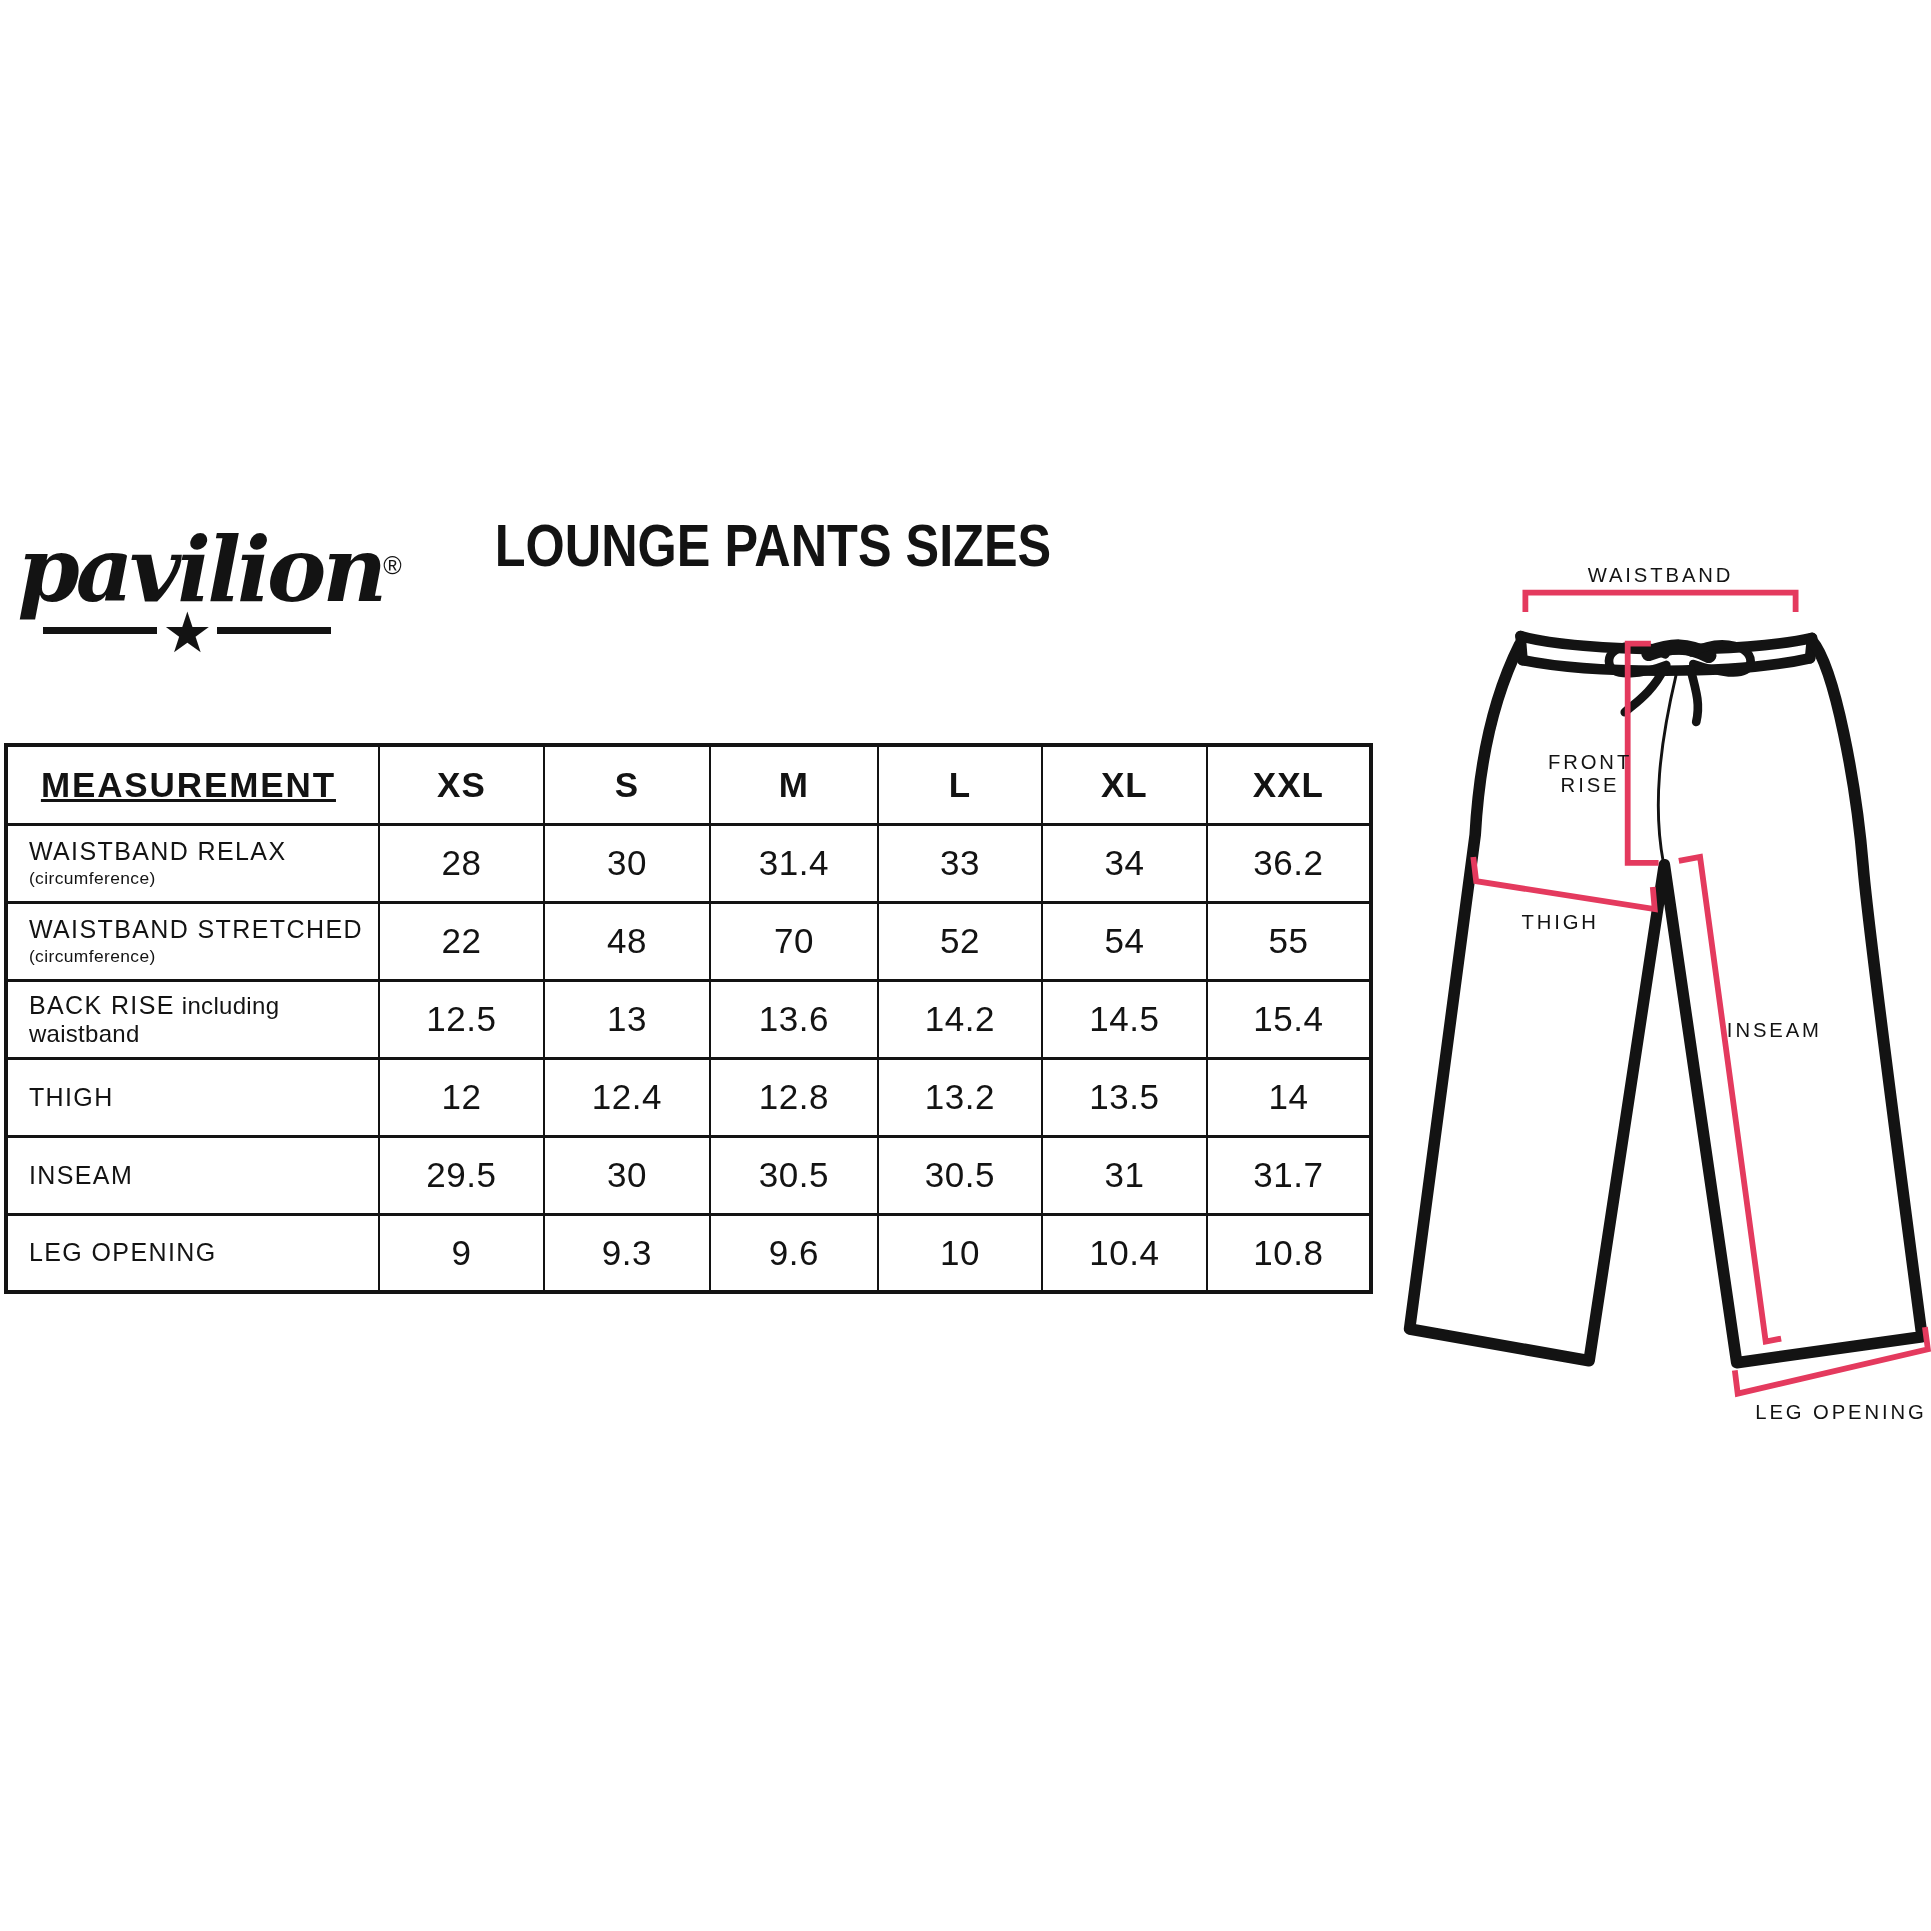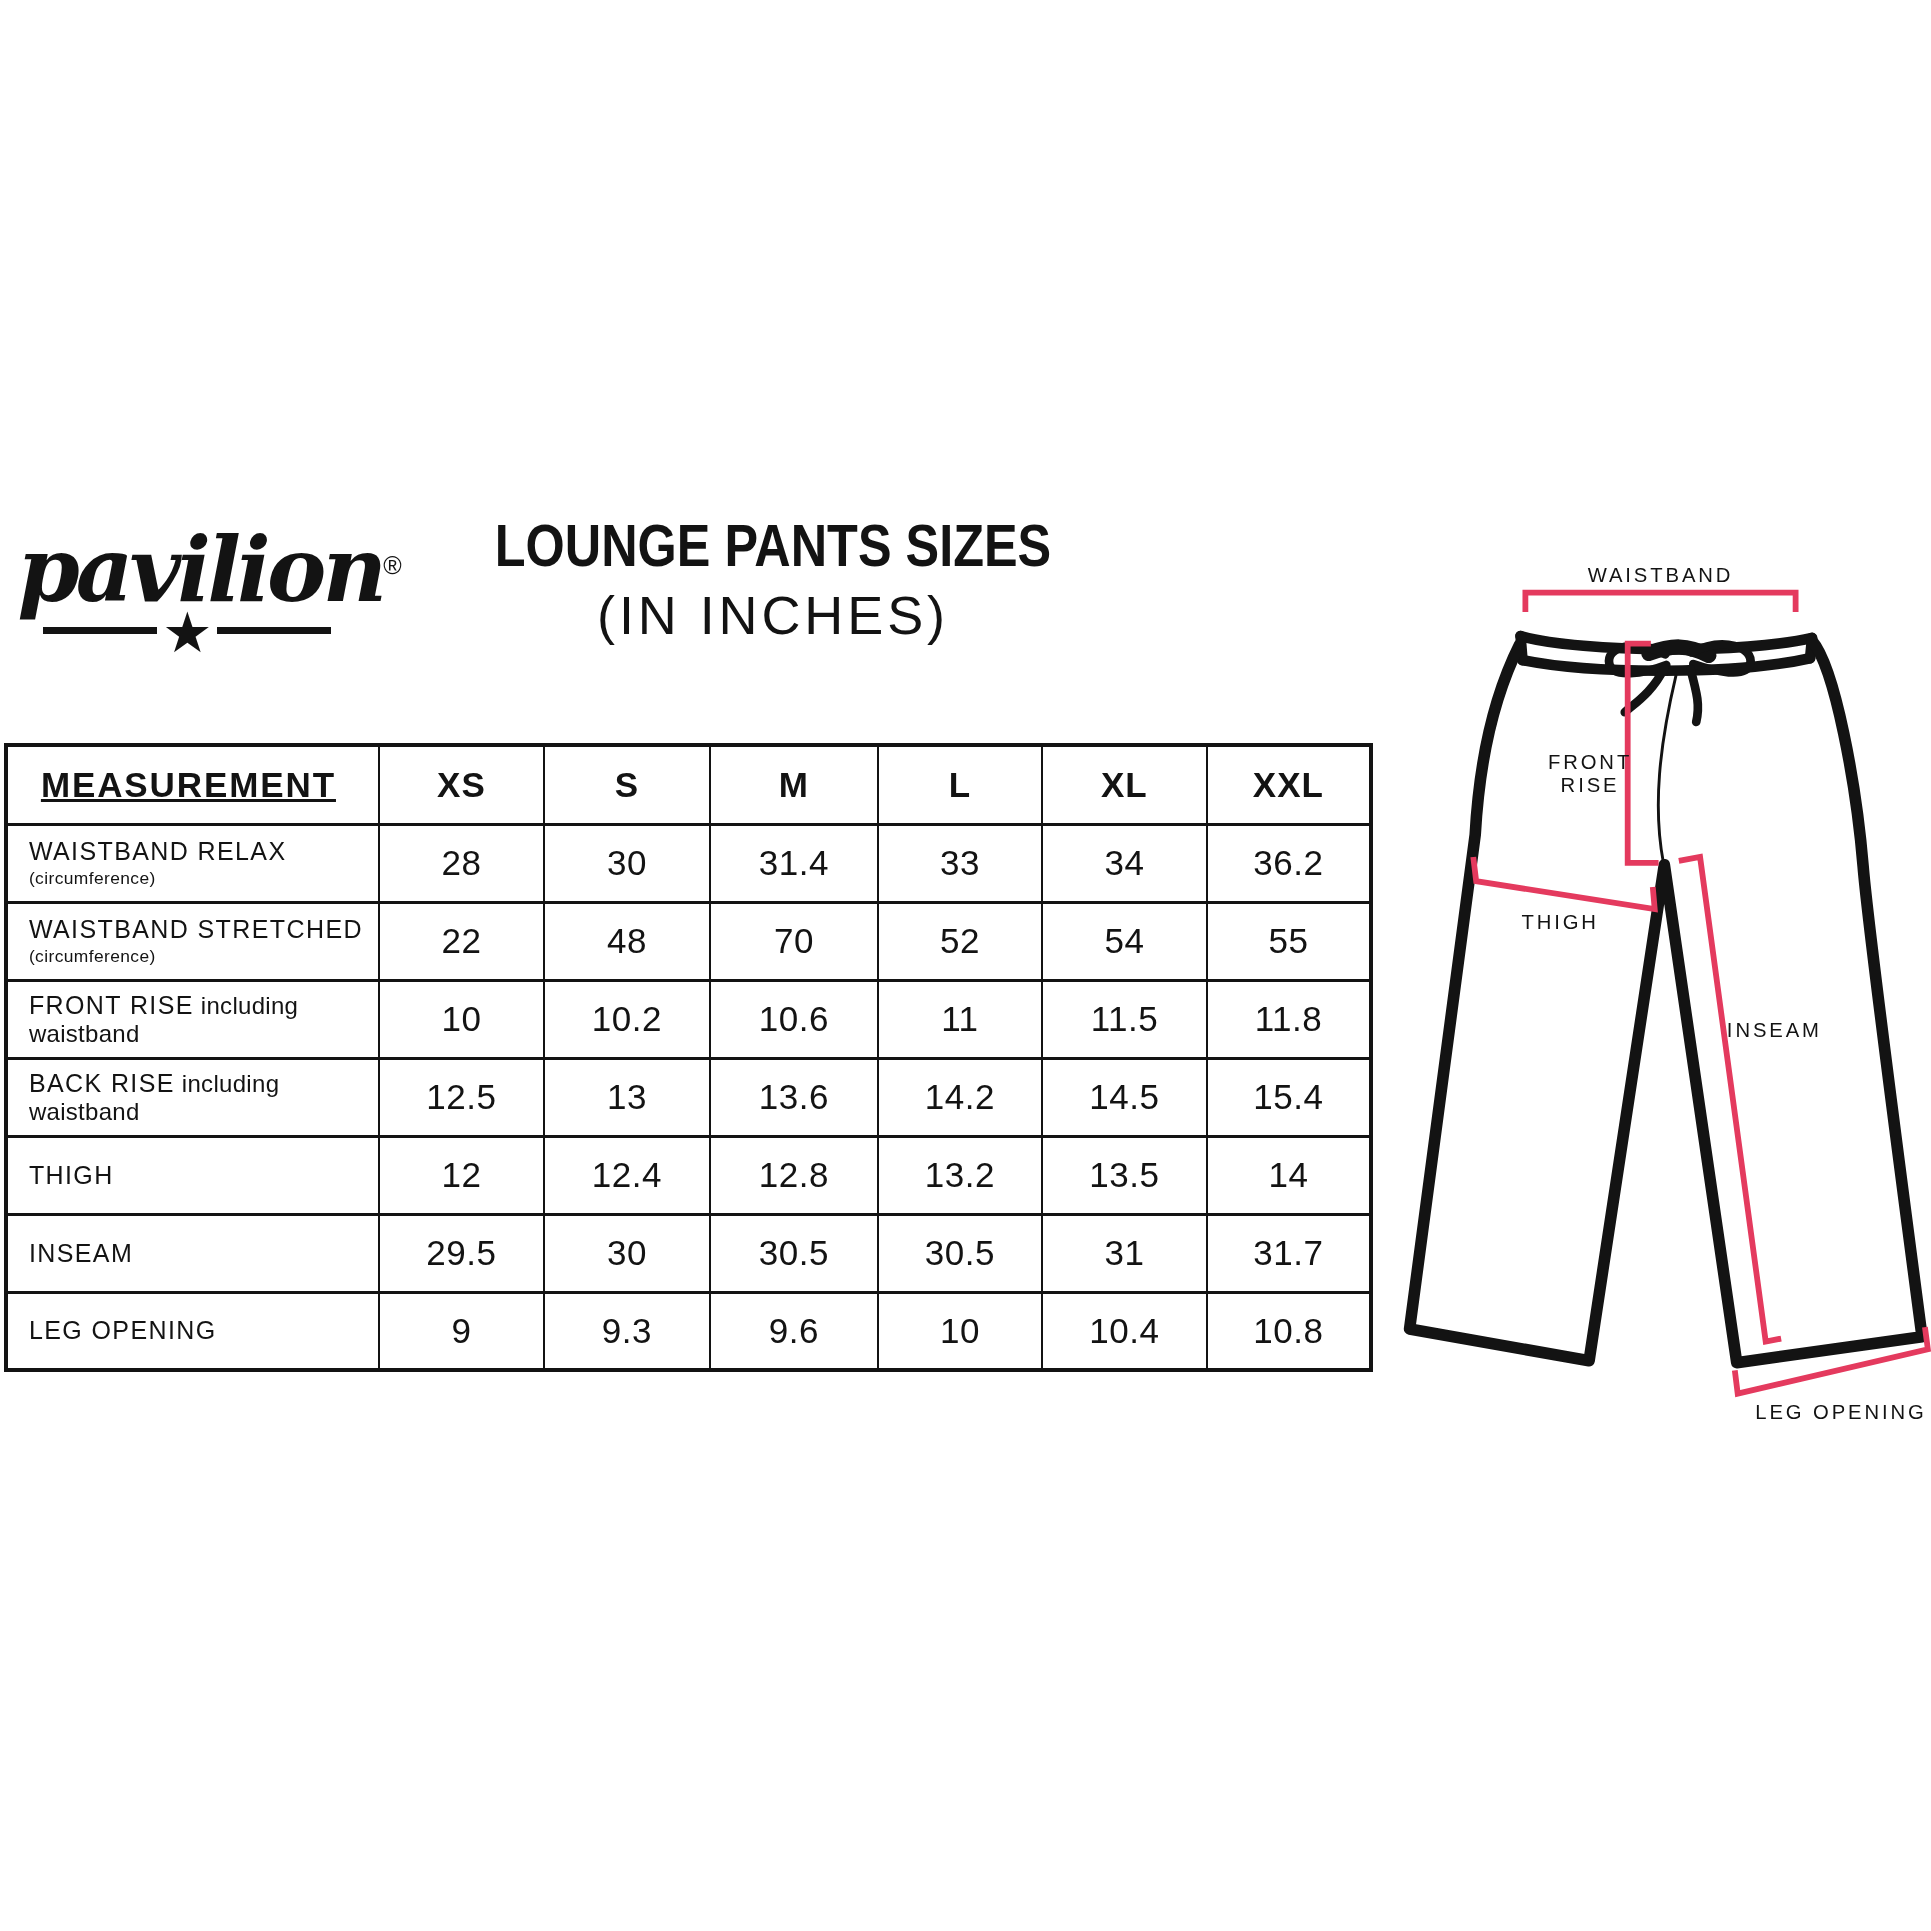--- a/index.html
+++ b/index.html
@@ -81,21 +81,20 @@
   <div class="brand-line"><span class="brand">pavilion</span><span class="regmark">®</span></div>
   <div class="rule-row">
     <div class="rule"></div>
     <div class="star">★</div>
     <div class="rule"></div>
   </div>
 </div>
 
 <div class="title-wrap">
   <div class="main-title">LOUNGE PANTS SIZES</div>
-  <div class="sub-title">(IN INCHES)</div>
 </div>
 
 <table class="size-table">
   <colgroup>
     <col style="width:373px">
       <col style="width:165px">
       <col style="width:166px">
     <col style="width:168px">
       <col style="width:164px">
       <col style="width:165px">
@@ -132,31 +131,20 @@
         </td>
         <td class="val-cell">22</td>
         <td class="val-cell">48</td>
         <td class="val-cell">70</td>
         <td class="val-cell">52</td>
         <td class="val-cell">54</td>
         <td class="val-cell">55</td>
       </tr>
       <tr>
         <td class="label-cell">
-          <div><span class="lbl">FRONT RISE</span><span class="sfx"> including waistband</span></div>
-        </td>
-        <td class="val-cell">10</td>
-        <td class="val-cell">10.2</td>
-        <td class="val-cell">10.6</td>
-        <td class="val-cell">11</td>
-        <td class="val-cell">11.5</td>
-        <td class="val-cell">11.8</td>
-      </tr>
-      <tr>
-        <td class="label-cell">
           <div><span class="lbl">BACK RISE</span><span class="sfx"> including waistband</span></div>
         </td>
         <td class="val-cell">12.5</td>
         <td class="val-cell">13</td>
         <td class="val-cell">13.6</td>
         <td class="val-cell">14.2</td>
         <td class="val-cell">14.5</td>
         <td class="val-cell">15.4</td>
       </tr>
       <tr>

